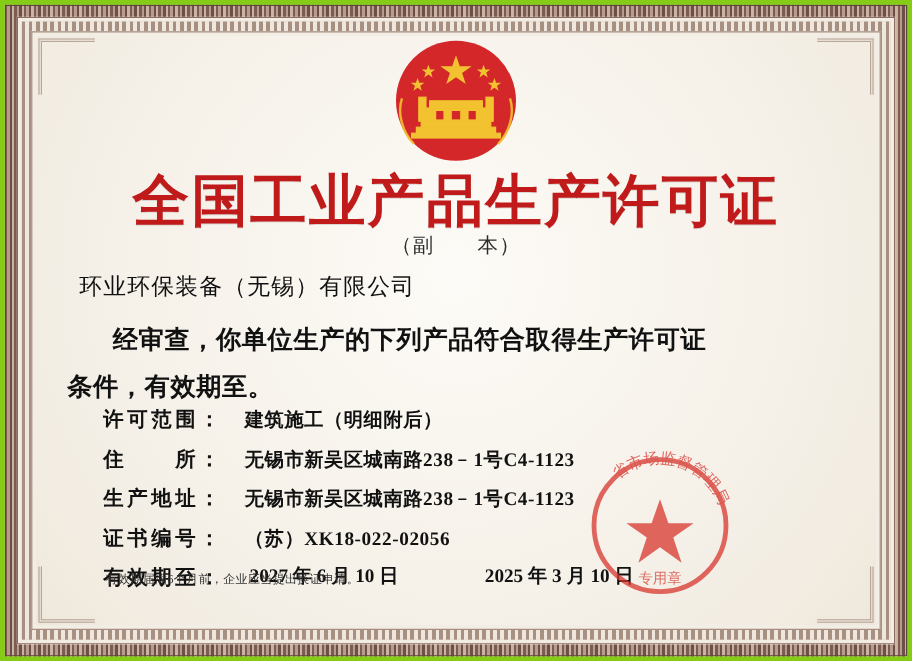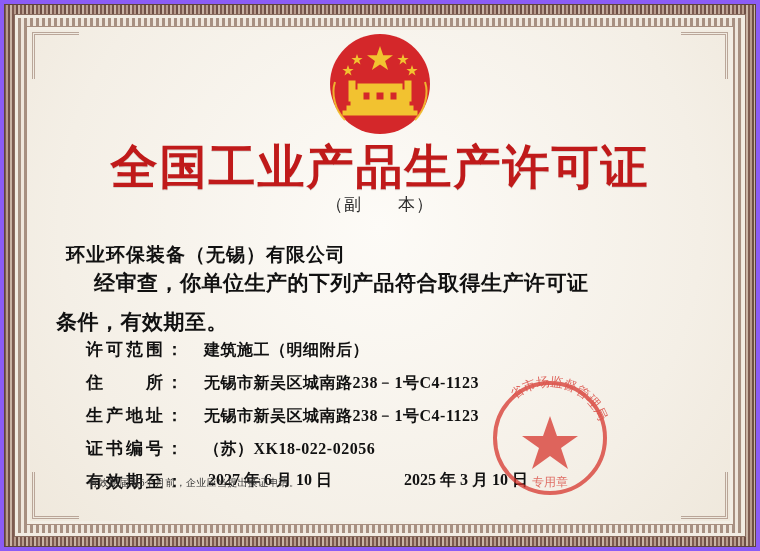--- a/index.html
+++ b/index.html
@@ -8,21 +8,21 @@
     background: #ffffff;
   }
   body {
     font-family: "Liberation Serif", "DejaVu Serif", serif;
   }
   #certificate {
     position: relative;
     width: 760px;
     height: 551px;
     overflow: hidden;
-    background: #8b5cf6;
+    background: #84cc16;
   }
   
   .border-outer {
     position: absolute;
     left: 4px; top: 4px; right: 4px; bottom: 4px;
     background:
       repeating-linear-gradient(90deg,
         #7d5b50 0px, #7d5b50 2px,
         #b79b8c 2px, #b79b8c 4px,
         #6e4f45 4px, #6e4f45 6px,
@@ -100,24 +100,23 @@
     text-align: center;
     font-size: 17px;
     color: #2b2b2b;
     letter-spacing: 1px;
   }
   .company {
     position: absolute;
     top: 196px;
     left: 36px;
     font-size: 19px;
-    font-weight: bold;
+    font-weight: normal;
     color: #111;
     letter-spacing: 1px;
-    margin-top: 16px;
   }
   .statement {
     position: absolute;
     top: 234px;
     left: 26px;
     right: 18px;
     font-size: 21px;
     font-weight: bold;
     color: #111;
     line-height: 39px;

